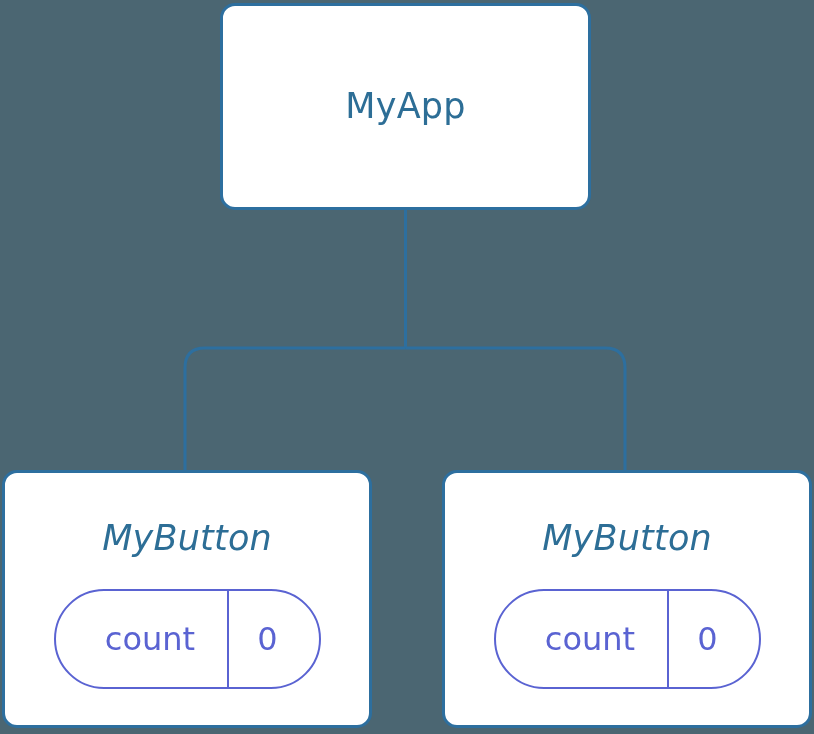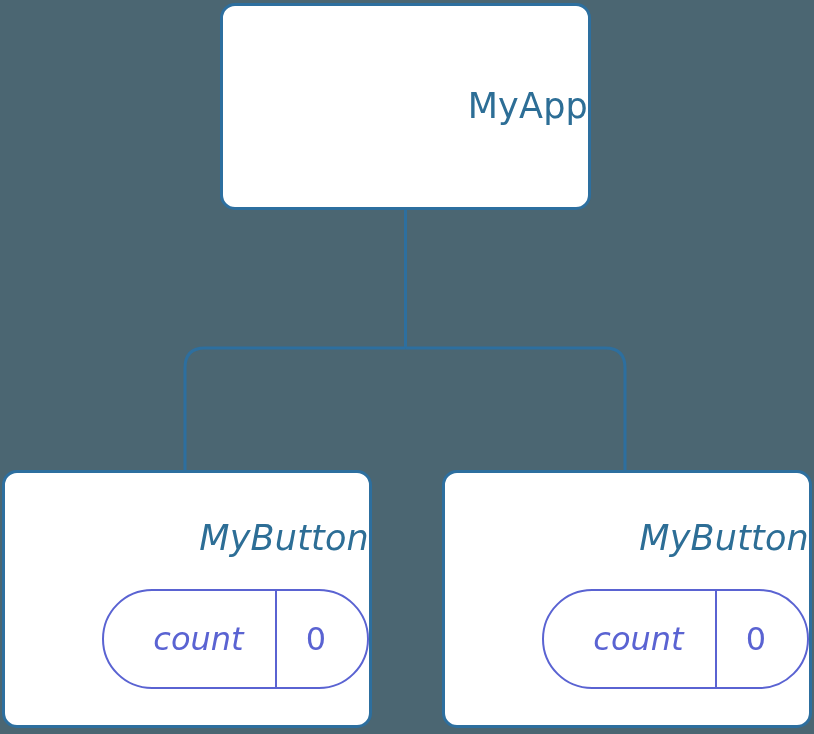--- a/index.html
+++ b/index.html
@@ -37,21 +37,21 @@
 
   
   .node-card {
     position: absolute;
     background: #ffffff;
     border: 3px solid #2d6f9f;
     border-radius: 15px;
     z-index: 2;
     display: flex;
     flex-direction: column;
-    align-items: flex-end;
+    align-items: center;
   }
 
   .node-root {
     left: 220px;
     top: 3px;
     width: 371px;
     height: 207px;
     justify-content: center;
   }
 
@@ -98,21 +98,20 @@
   .state-key {
     flex: 0 0 173px;
     display: flex;
     align-items: center;
     justify-content: center;
     color: #5a63d2;
     font-size: 32px;
     line-height: 1;
     border-right: 2px solid #5a63d2;
     padding-left: 18px;
-    font-style: italic;
   }
 
   .state-value {
     flex: 1 1 auto;
     display: flex;
     align-items: center;
     justify-content: center;
     color: #5a63d2;
     font-size: 32px;
     line-height: 1;

